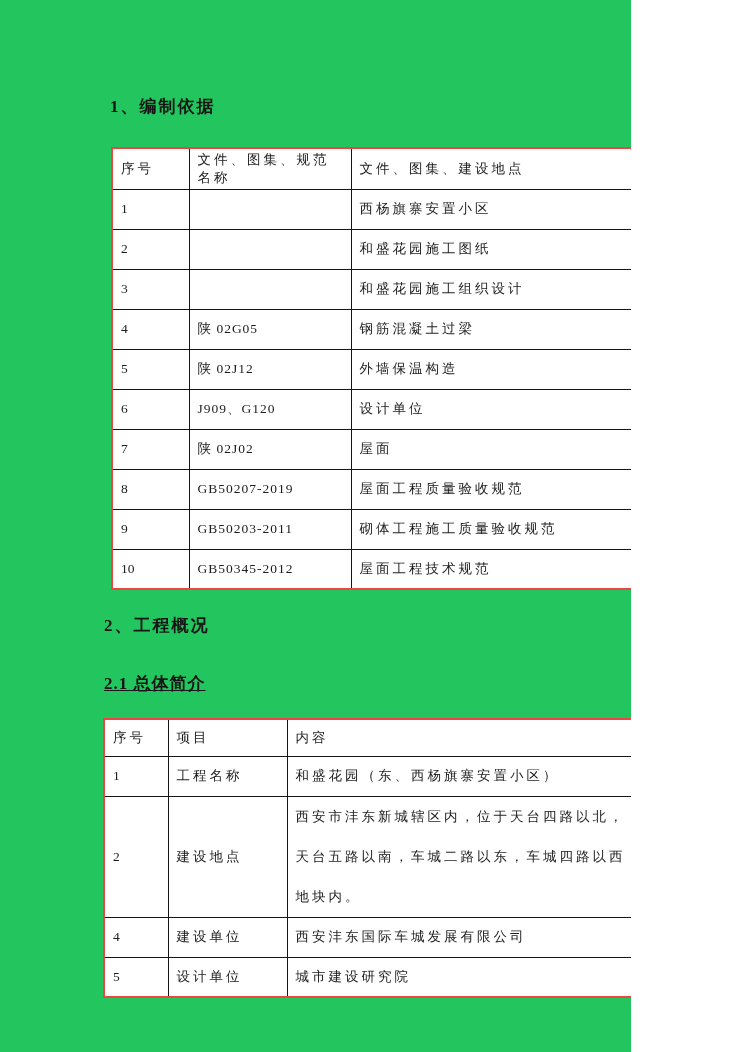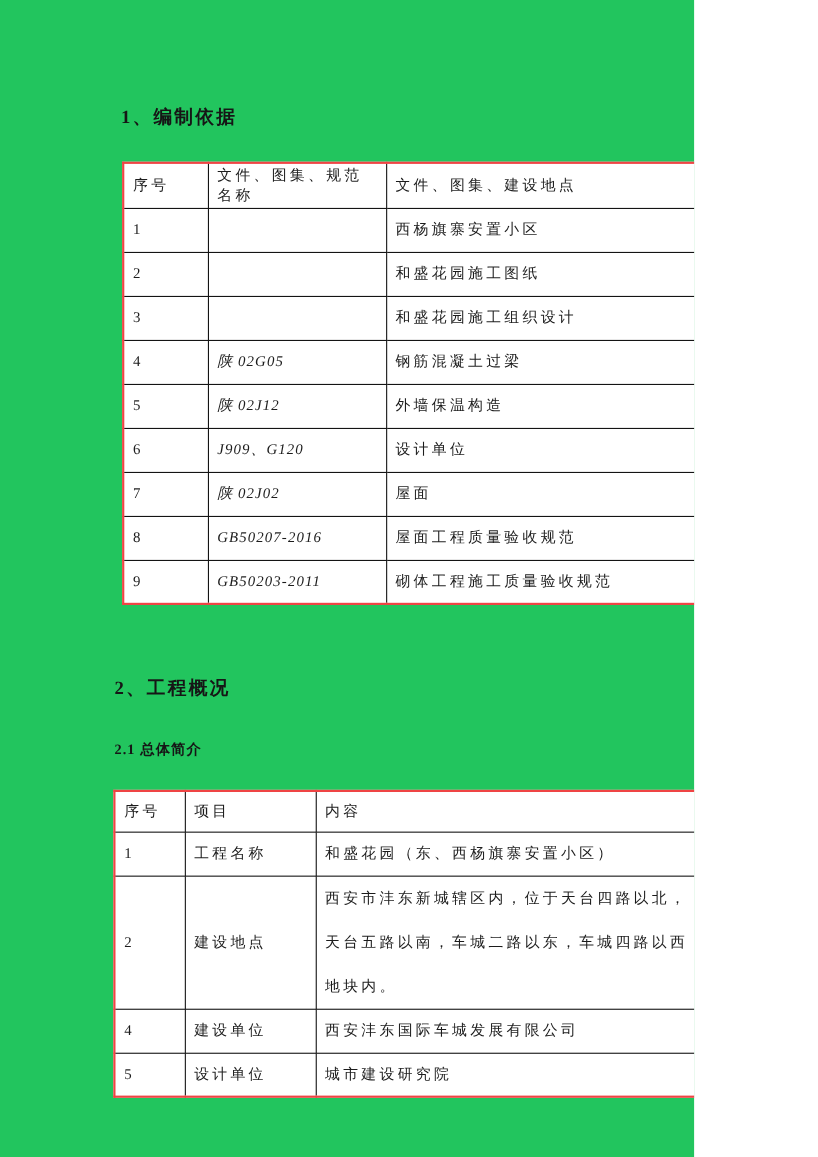--- a/index.html
+++ b/index.html
@@ -19,25 +19,26 @@
   .h-major {
     position: absolute;
     font-size: 17px;
     font-weight: 700;
     letter-spacing: 2px;
     color: #161616;
     white-space: nowrap;
   }
   .h-minor {
     position: absolute;
-    font-size: 13px;
+    font-size: 17px;
     font-weight: 700;
     letter-spacing: 1px;
     color: #161616;
     white-space: nowrap;
+    text-decoration: underline;
   }
   table {
     position: absolute;
     border-collapse: collapse;
     table-layout: fixed;
     background: #ffffff;
     border: 2px solid #ef4444;
   }
   th, td {
     border: 1px solid #141414;
@@ -45,21 +46,21 @@
     vertical-align: middle;
     text-align: left;
     font-size: 13.5px;
     font-weight: 400;
     color: #1c1c1c;
     overflow: hidden;
   }
   
   .t1 th, .t2 th { letter-spacing: 3px; }
   .t1 td:nth-child(1), .t2 td:nth-child(1) { letter-spacing: 0; }
-  .t1 td:nth-child(2) { letter-spacing: 1px; font-style: italic; }
+  .t1 td:nth-child(2) { letter-spacing: 1px; }
   .t1 td:nth-child(3),
   .t2 td:nth-child(2),
   .t2 td:nth-child(3) { letter-spacing: 3px; }
 
   .t1 { left: 111px; top: 147px; width: 528px; }
   .t1 col.c1 { width: 77px; }
   .t1 col.c2 { width: 162px; }
   .t1 col.c3 { width: 289px; }
   .t1 tr { height: 40px; }
   .t1 tr.head { height: 41px; }
@@ -126,27 +127,32 @@
         <td>J909、G120</td>
         <td>设计单位</td>
       </tr>
       <tr>
         <td>7</td>
         <td>陕 02J02</td>
         <td>屋面</td>
       </tr>
       <tr>
         <td>8</td>
-        <td>GB50207-2016</td>
+        <td>GB50207-2019</td>
         <td>屋面工程质量验收规范</td>
       </tr>
       <tr>
         <td>9</td>
         <td>GB50203-2011</td>
         <td>砌体工程施工质量验收规范</td>
+      </tr>
+      <tr>
+        <td>10</td>
+        <td>GB50345-2012</td>
+        <td>屋面工程技术规范</td>
       </tr>
     </tbody>
   </table>
 
   <div id="heading-2" class="h-major">2、工程概况</div>
 
   <div id="heading-2-1" class="h-minor">2.1 总体简介</div>
 
   <table class="t2">
     <colgroup>

